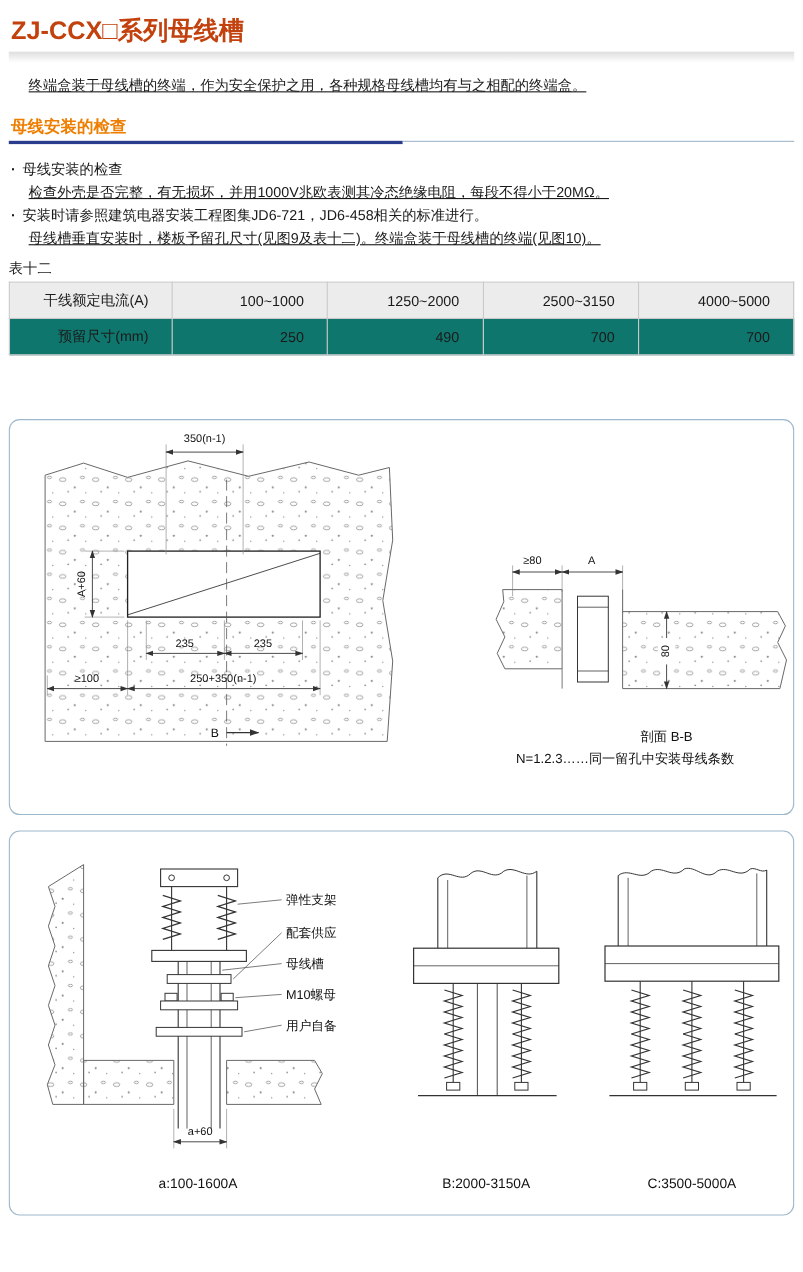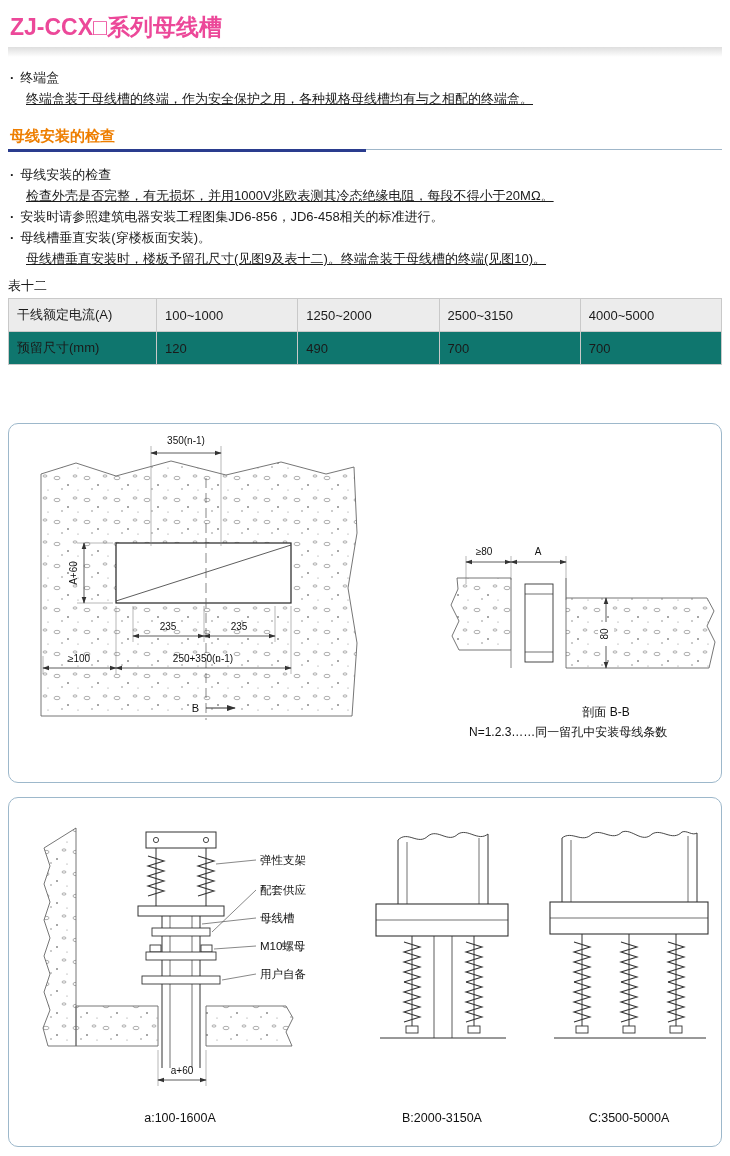--- a/index.html
+++ b/index.html
@@ -2,70 +2,68 @@
 <html><head>
 <meta charset="utf-8">
 <style>
   * { box-sizing: border-box; }
   body { margin: 0; background: #ffffff; }
   .page {
     width: 730px; height: 1156px; margin: 0 auto; position: relative;
     padding: 12px 8px 0; overflow: hidden; background: #fff;
     font-family: "Liberation Sans", "DejaVu Sans", sans-serif; color: #1a1a1a;
   }
-  .title { font-size: 23px; font-weight: bold; color: #ec4899; margin: 0 0 4px 2px; }
+  .title { font-size: 23px; font-weight: bold; color: #c2410c; margin: 0 0 4px 2px; }
   .title-rule { height: 10px; background: linear-gradient(to bottom, #dedede, #ffffff); margin: 0 0 10px; }
   .text-block { font-size: 13px; line-height: 1.62; }
   .bullet { padding-left: 2px; }
   .bullet::before { content: "·"; font-weight: bold; margin-right: 6px; }
   .indent { padding-left: 18px; text-decoration: underline; }
   .intro { margin-bottom: 18px; }
   .section-heading { color: #ee7e00; font-size: 15px; font-weight: bold; margin: 0 0 3px 2px; }
   .section-rule { display: flex; align-items: flex-start; margin: 0 0 12px; }
   .section-rule .left { width: 358px; height: 3px; background: #2a3c8e; }
   .section-rule .right { flex: 1; height: 1px; background: #9fb6c9; }
   .checks { margin-bottom: 8px; }
   .table-caption { text-align: left; font-size: 13px; margin: 0 2px 3px 0; }
   .spec-table {
     width: 100%; border-collapse: collapse; font-size: 13px; table-layout: fixed;
     border-top: 1px solid #9a9a9a; border-bottom: 1px solid #9a9a9a;
   }
-  .spec-table td { border: 1px solid #c9c9c9; height: 33px; text-align: left; padding: 0 8px; }
+  .spec-table td { border: 1px solid #c9c9c9; height: 33px; text-align: right; padding: 0 21px; }
   .spec-table tr:first-child td { background: #ececec; }
   .spec-table tr:last-child td { background: #0f766e; }
   .panel { border: 1px solid #9db8cb; border-radius: 10px; background: #fff; }
   .panel-1 { height: 360px; margin-top: 58px; padding-top: 4px; padding-left: 12px; }
   .panel-2 { height: 350px; margin-top: 14px; padding-top: 4px; }
   .panel svg { display: block; margin: 0 auto; }
   svg text { font-family: "Liberation Sans", "DejaVu Sans", sans-serif; fill: #111; }
 </style>
 </head>
 <body>
 
 <div class="page">
 
   <h1 class="title">ZJ-CCX□系列母线槽</h1>
   <div class="title-rule"></div>
 
   <div class="intro text-block">
-    <div class="bullet">终端盒</div>
     <div class="indent">终端盒装于母线槽的终端，作为安全保护之用，各种规格母线槽均有与之相配的终端盒。</div>
   </div>
 
   <h2 class="section-heading">母线安装的检查</h2>
   <div class="section-rule">
     <span class="left"></span>
     <span class="right"></span>
   </div>
 
   <div class="checks text-block">
     <div class="bullet">母线安装的检查</div>
     <div class="indent">检查外壳是否完整，有无损坏，并用1000V兆欧表测其冷态绝缘电阻，每段不得小于20MΩ。</div>
-    <div class="bullet">安装时请参照建筑电器安装工程图集JD6-856，JD6-458相关的标准进行。</div>
-    <div class="bullet">母线槽垂直安装(穿楼板面安装)。</div>
+    <div class="bullet">安装时请参照建筑电器安装工程图集JD6-721，JD6-458相关的标准进行。</div>
     <div class="indent">母线槽垂直安装时，楼板予留孔尺寸(见图9及表十二)。终端盒装于母线槽的终端(见图10)。</div>
   </div>
 
   <div class="table-caption">表十二</div>
 
   <table class="spec-table">
     <colgroup>
         <col style="width:148px">
         <col>
         <col>
@@ -75,21 +73,21 @@
     <tbody>
       <tr>
         <td>干线额定电流(A)</td>
         <td>100~1000</td>
         <td>1250~2000</td>
         <td>2500~3150</td>
         <td>4000~5000</td>
       </tr>
       <tr>
         <td>预留尺寸(mm)</td>
-        <td>120</td>
+        <td>250</td>
         <td>490</td>
         <td>700</td>
         <td>700</td>
       </tr>
     </tbody>
   </table>
 
   <div class="panel panel-1">
     <svg viewBox="0 0 710 350" width="710" height="350">
       <defs>

